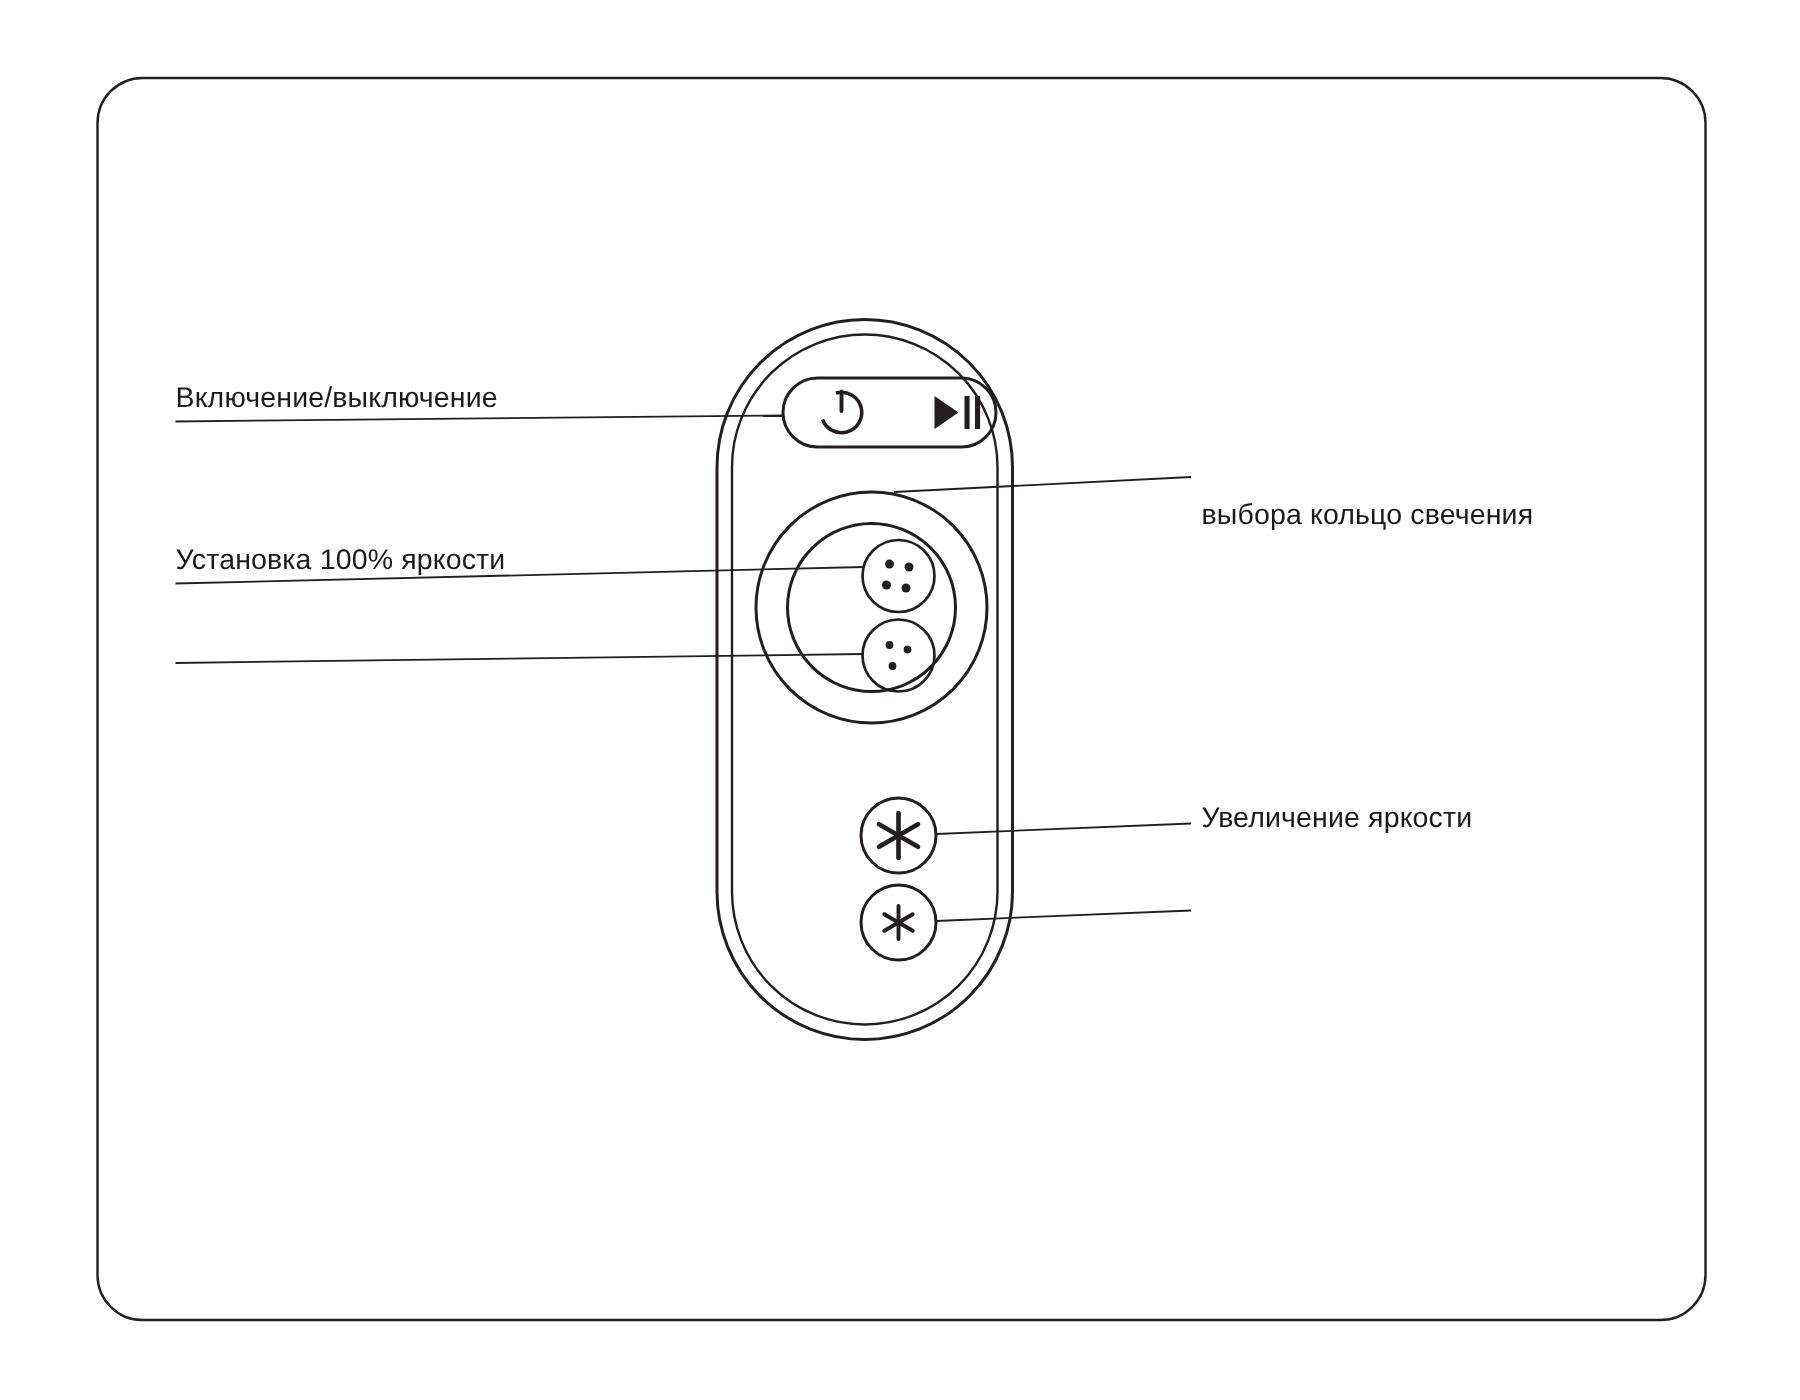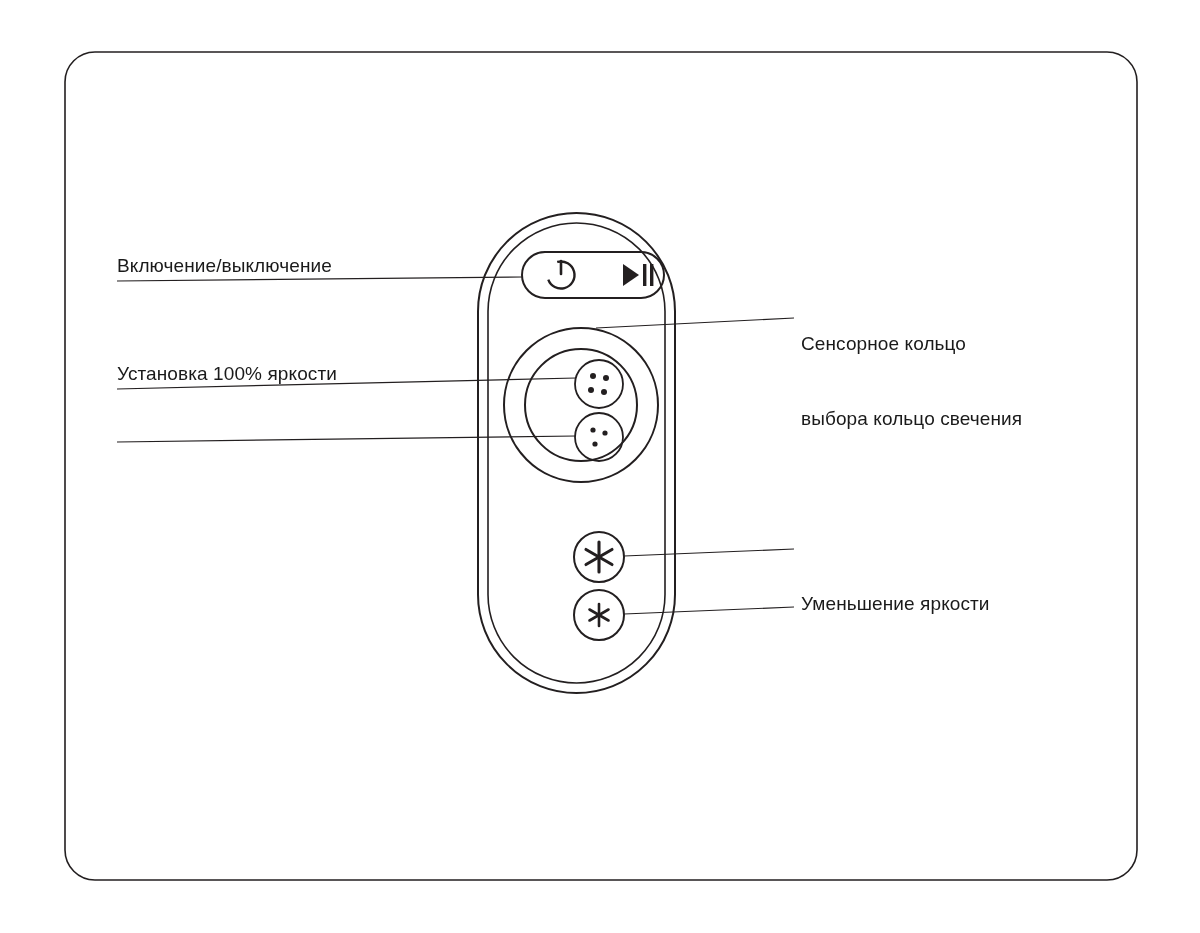--- a/index.html
+++ b/index.html
@@ -126,20 +126,19 @@
       <line x1="793" y1="607" x2="623" y2="614"></line>
     </g>
   </svg>
 
   <div class="label left" id="lbl-power">Включение/выключение</div>
 
   <div class="label left" id="lbl-bright100">Установка 100% яркости</div>
 
 
   <div class="label right" id="lbl-ring">
-    <div>Сенсорное кольцо</div>
     <div>выбора кольцо свечения</div>
   </div>
 
+  <div class="label right" id="lbl-up">Увеличение яркости</div>
 
-  <div class="label right" id="lbl-down">Уменьшение яркости</div>
 
 </div>
 
 </body></html>

